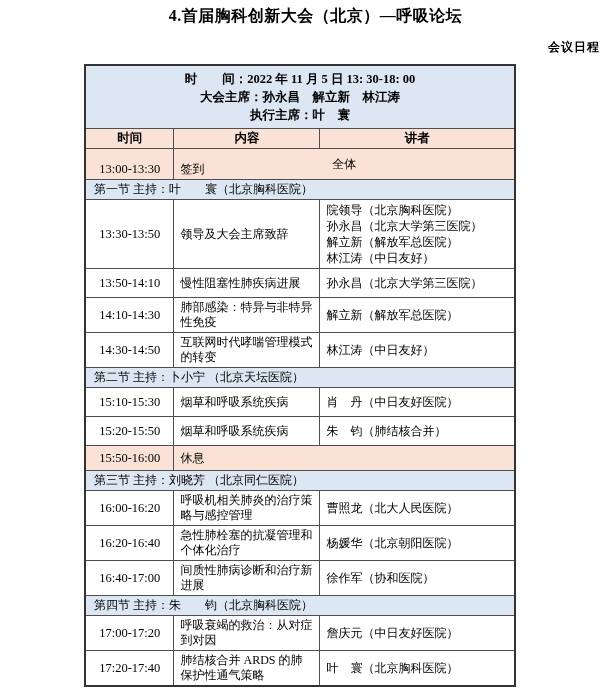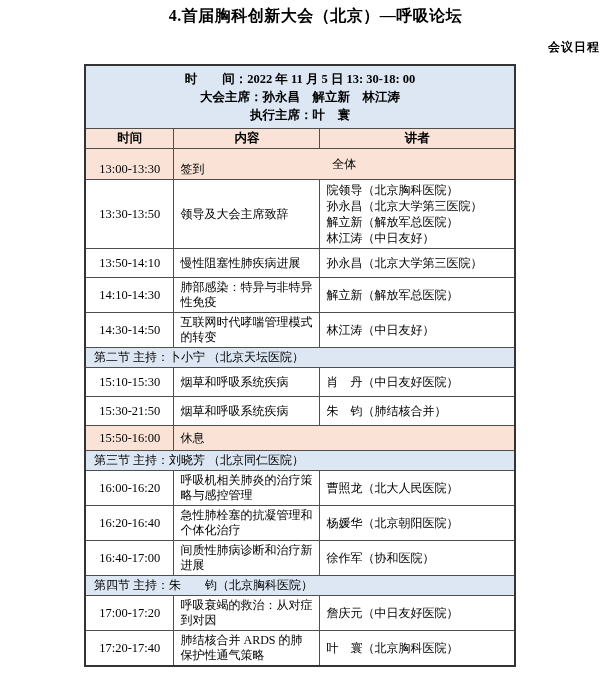--- a/index.html
+++ b/index.html
@@ -120,20 +120,23 @@
       <th class="col-header">内容</th>
       <th class="col-header">讲者</th>
     </tr>
   </thead>
   <tbody>
 
   <tr class="signin">
         <td class="time-cell">13:00-13:30</td>
         <td class="merged-cell" colspan="2"><span>签到</span><span class="center-note">全体</span></td>
       </tr>
+      <tr class="section">
+        <td class="section-cell" colspan="3">第一节 主持：叶　　寰（北京胸科医院）</td>
+      </tr>
       <tr class="entry">
         <td class="time-cell">13:30-13:50</td>
         <td class="content-cell">领导及大会主席致辞</td>
         <td class="speaker-cell"><span>院领导（北京胸科医院）</span><br><span>孙永昌（北京大学第三医院）</span><br><span>解立新（解放军总医院）</span><br><span>林江涛（中日友好）</span></td>
       </tr>
       <tr class="entry">
         <td class="time-cell">13:50-14:10</td>
         <td class="content-cell">慢性阻塞性肺疾病进展</td>
         <td class="speaker-cell"><span>孙永昌（北京大学第三医院）</span></td>
       </tr>
@@ -149,21 +152,21 @@
       </tr>
       <tr class="section">
         <td class="section-cell" colspan="3">第二节 主持：卜小宁 （北京天坛医院）</td>
       </tr>
       <tr class="entry">
         <td class="time-cell">15:10-15:30</td>
         <td class="content-cell">烟草和呼吸系统疾病</td>
         <td class="speaker-cell"><span>肖　丹（中日友好医院）</span></td>
       </tr>
       <tr class="entry">
-        <td class="time-cell">15:30-21:50</td>
+        <td class="time-cell">15:20-15:50</td>
         <td class="content-cell">烟草和呼吸系统疾病</td>
         <td class="speaker-cell"><span>朱　钧（肺结核合并）</span></td>
       </tr>
       <tr class="break">
         <td class="time-cell">15:50-16:00</td>
         <td class="merged-cell" colspan="2">休息</td>
       </tr>
       <tr class="section">
         <td class="section-cell" colspan="3">第三节 主持：刘晓芳 （北京同仁医院）</td>
       </tr>

